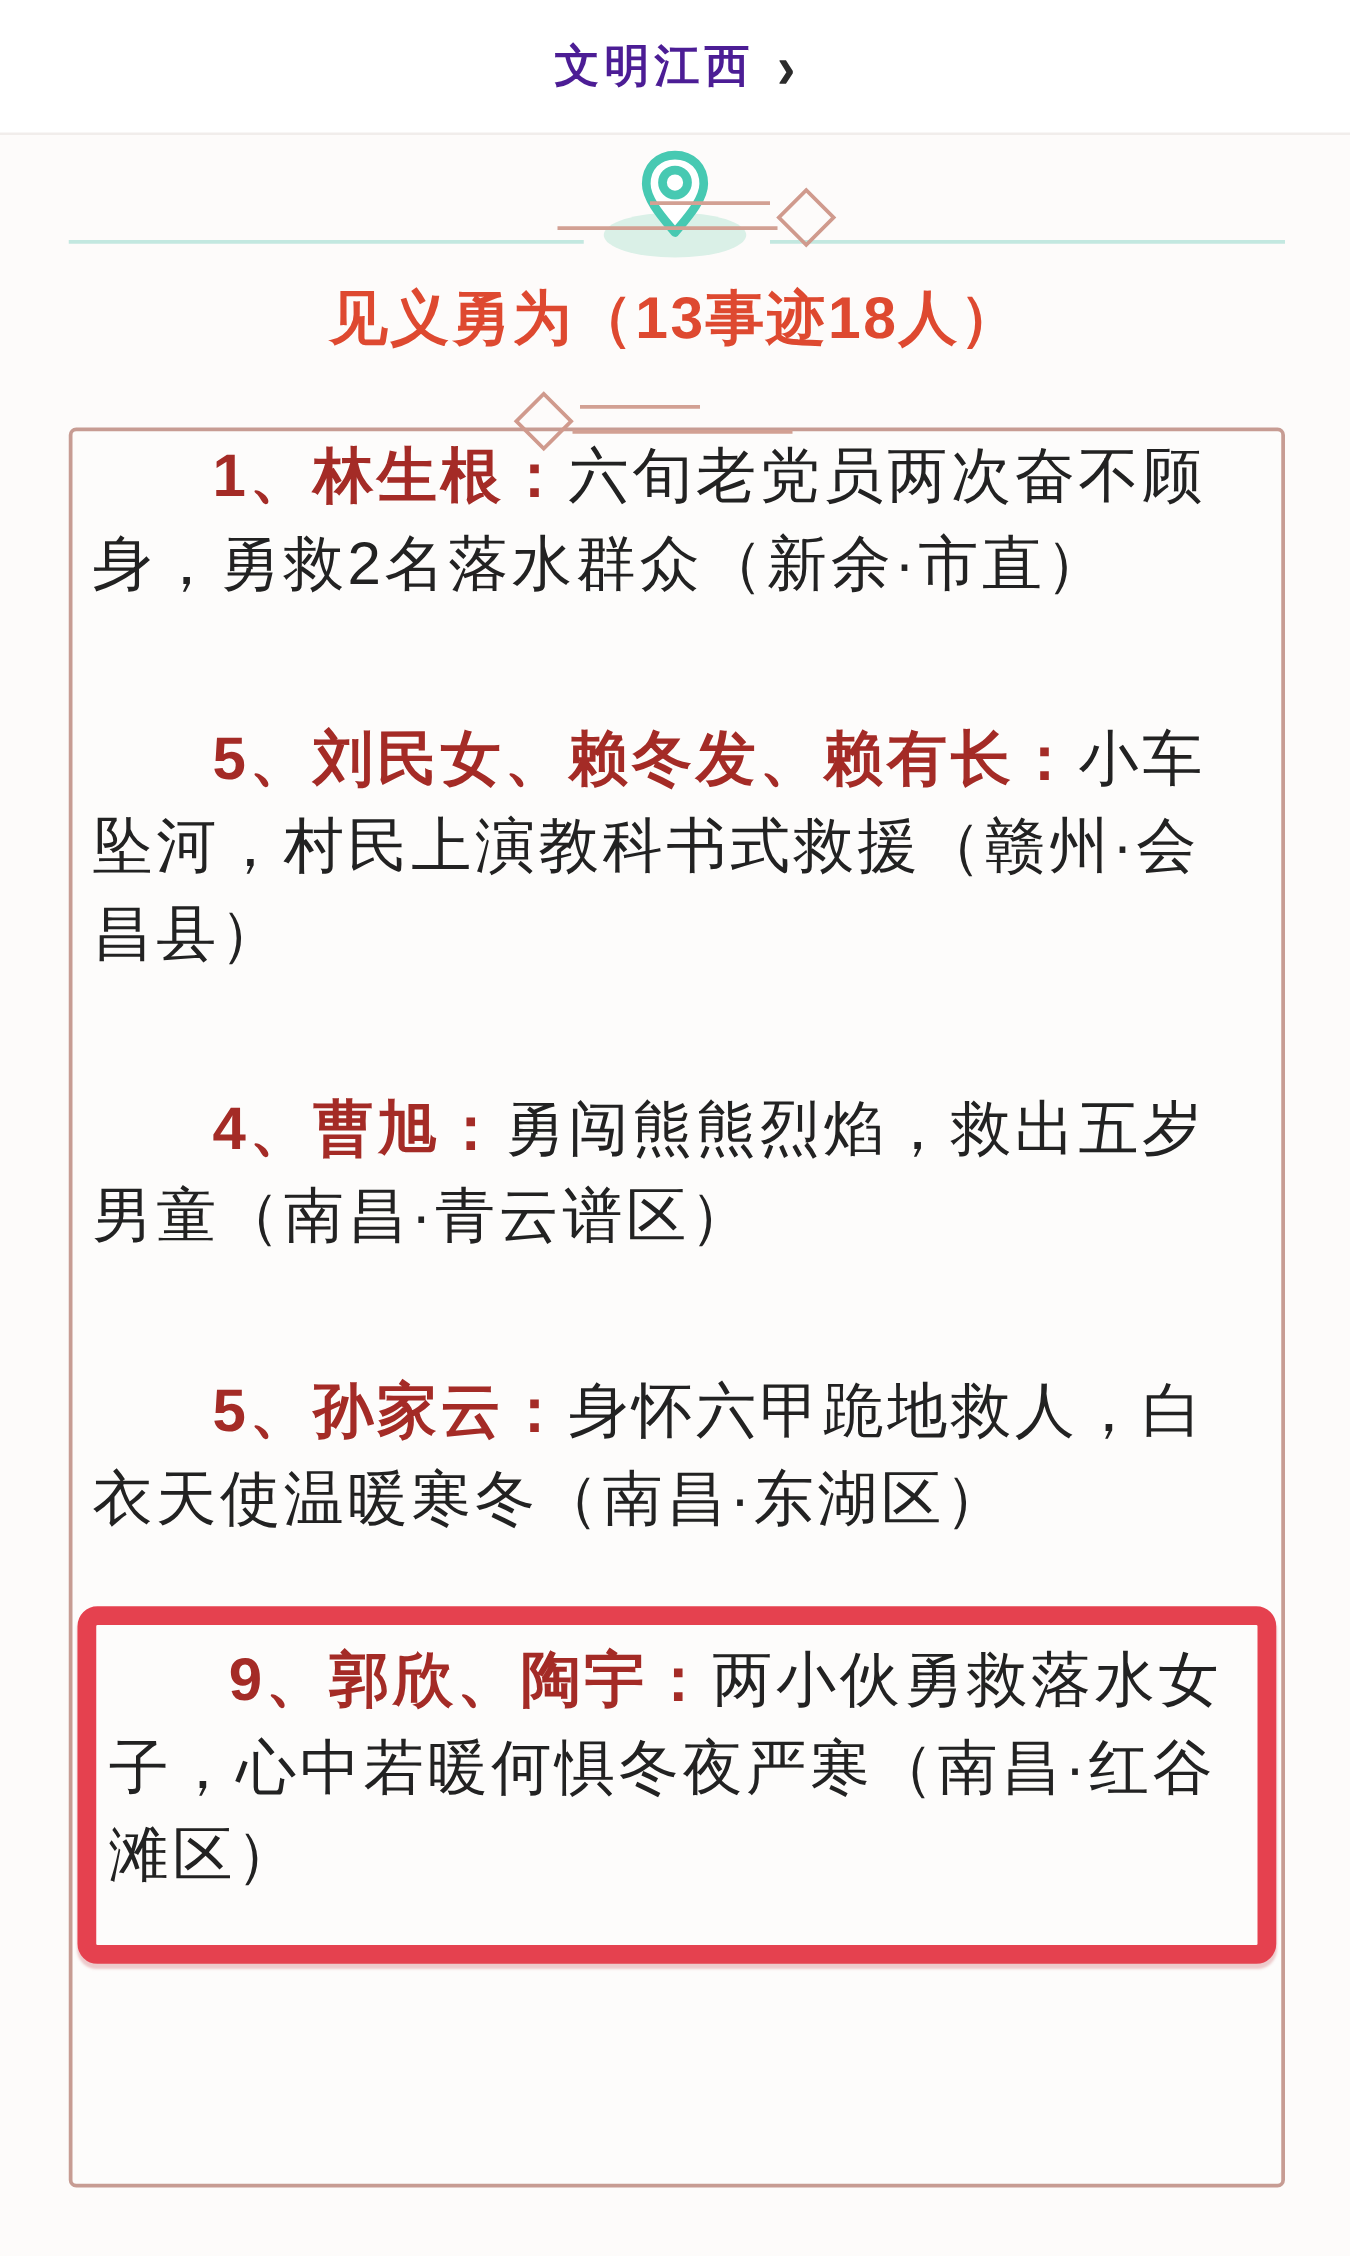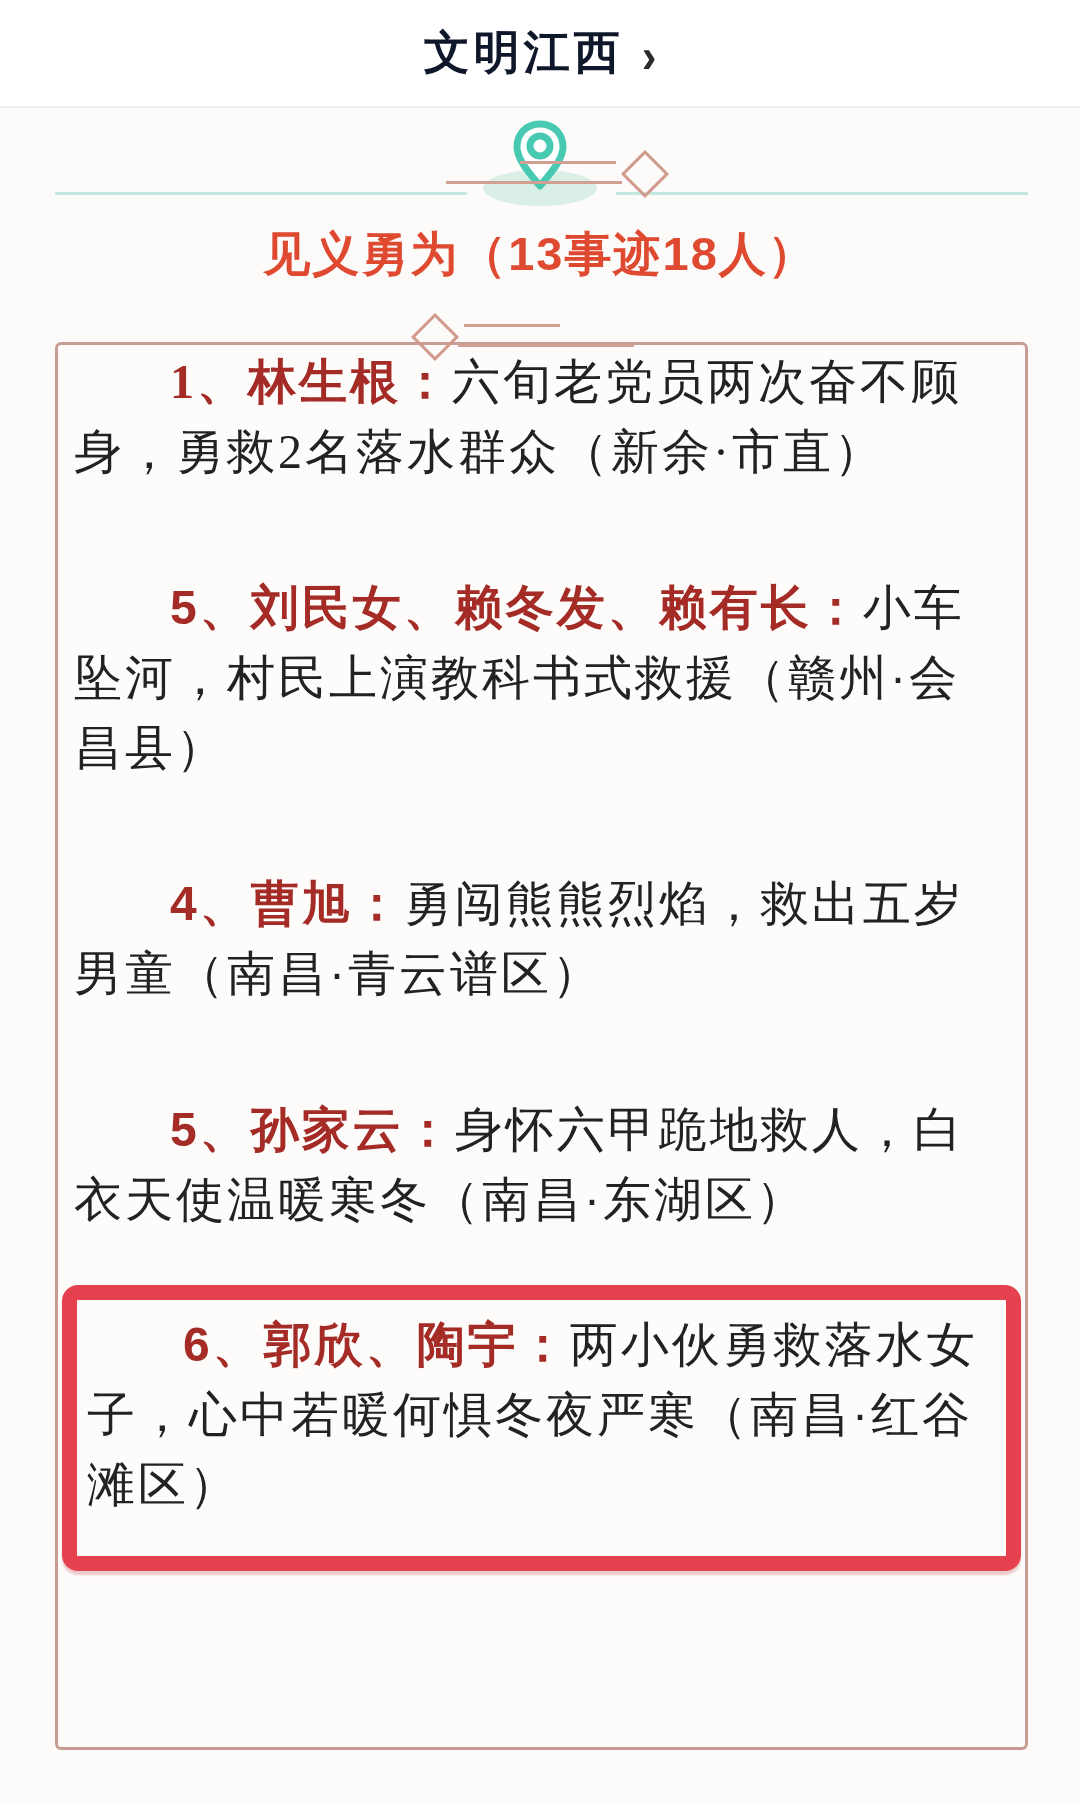--- a/index.html
+++ b/index.html
@@ -16,21 +16,21 @@
   }
   
   .topbar{
     height:106px;
     background:#ffffff;
     border-bottom:2px solid #f1edeb;
     display:flex;align-items:center;justify-content:center;
     gap:18px;
   }
   .topbar-title{
-    font-size:46px;font-weight:600;color:#0f172a;letter-spacing:4px;
+    font-size:36px;font-weight:600;color:#4c1d95;letter-spacing:4px;
   }
   .topbar-chevron{
     font-size:44px;color:#2b2b2b;font-weight:600;line-height:1;
     transform:scaleY(1.1);padding-top:4px;
   }
   
   .pin-area{position:relative;height:114px;}
   .pin-line-left,.pin-line-right{
     position:absolute;top:84px;height:3px;background:#c3e8e0;
   }
@@ -73,21 +73,21 @@
     padding:2px 16px 14px 16px;
     background:#fdfcfb;
   }
   p.item{
     margin:86px 0 0 0;
     font-size:48px;line-height:70px;letter-spacing:3px;
     color:#222222;font-weight:500;
     text-indent:2em;
     word-break:break-all;
   }
-  p.item.first{margin-top:0;font-family:Liberation Serif, serif;}
+  p.item.first{margin-top:0;}
   .item-name{color:#a42b26;font-weight:800;}
   
   .highlight{
     margin:50px -12px 0 -12px;
     border:15px solid #e5414f;
     border-radius:16px;
     padding:10px 8px 36px 10px;
     box-shadow:0 4px 2px rgba(190,50,60,0.25);
     background:#fdfcfb;
   }
@@ -143,18 +143,18 @@
     <p class="item">
       <span class="item-name">4、曹旭：</span><span>勇闯熊熊烈焰，救出五岁男童（南昌·青云谱区）</span>
     </p>
 
     <p class="item">
       <span class="item-name">5、孙家云：</span><span>身怀六甲跪地救人，白衣天使温暖寒冬（南昌·东湖区）</span>
     </p>
 
     <div class="highlight">
       <p class="item">
-        <span class="item-name">6、郭欣、陶宇：</span><span>两小伙勇救落水女子，心中若暖何惧冬夜严寒（南昌·红谷滩区）</span>
+        <span class="item-name">9、郭欣、陶宇：</span><span>两小伙勇救落水女子，心中若暖何惧冬夜严寒（南昌·红谷滩区）</span>
       </p>
     </div>
 
   </div>
 </div>
 
 </body></html>

